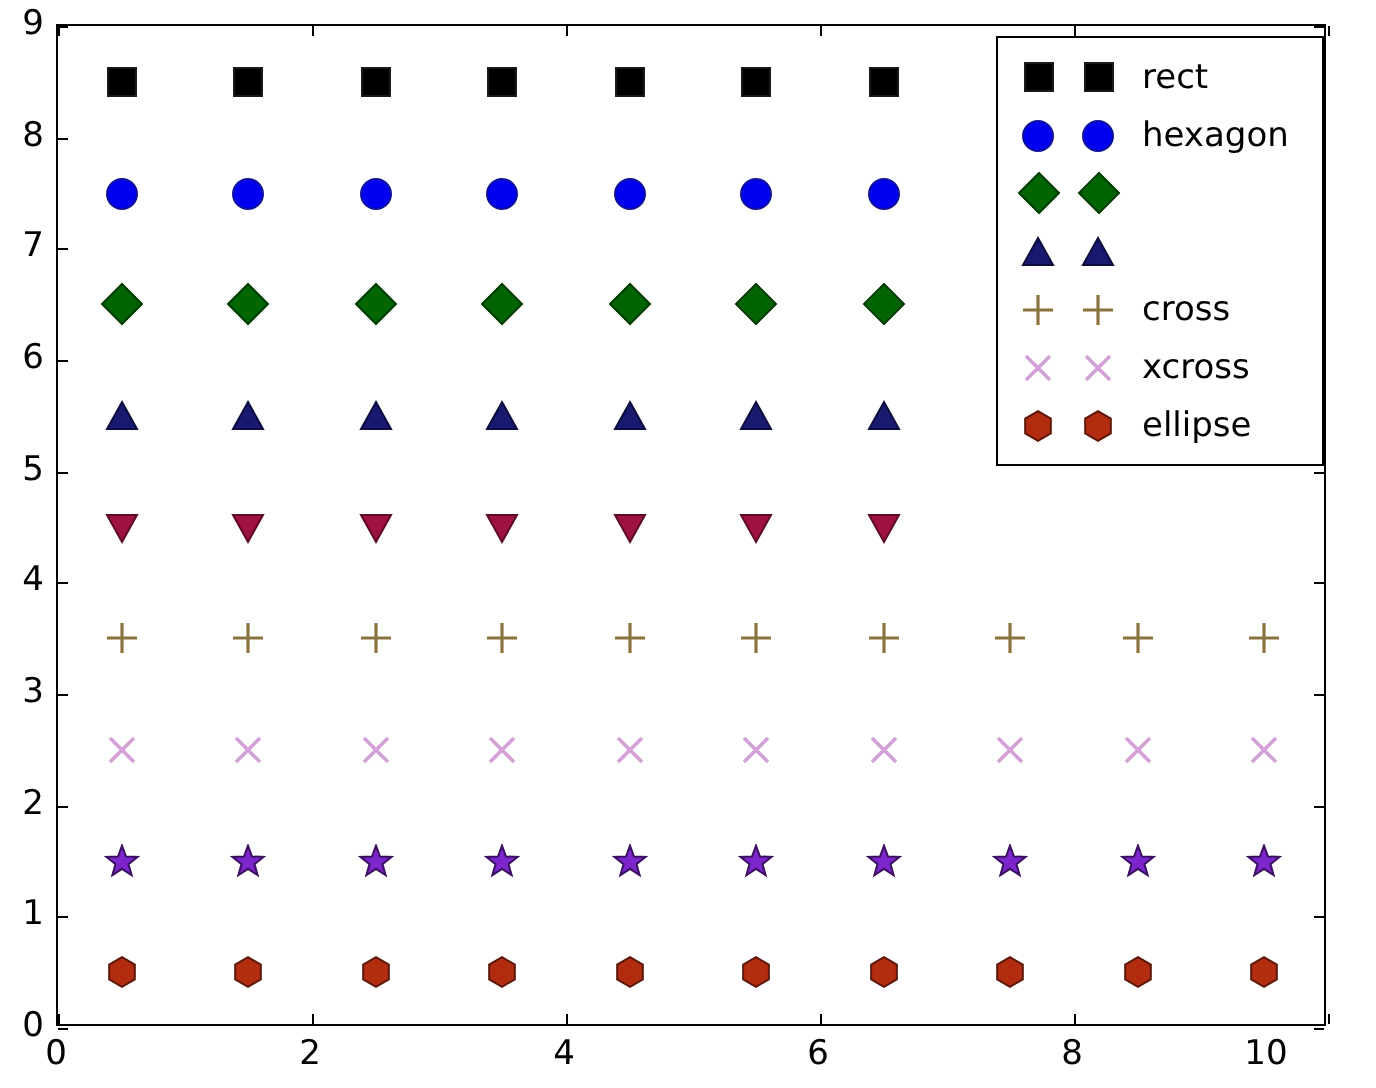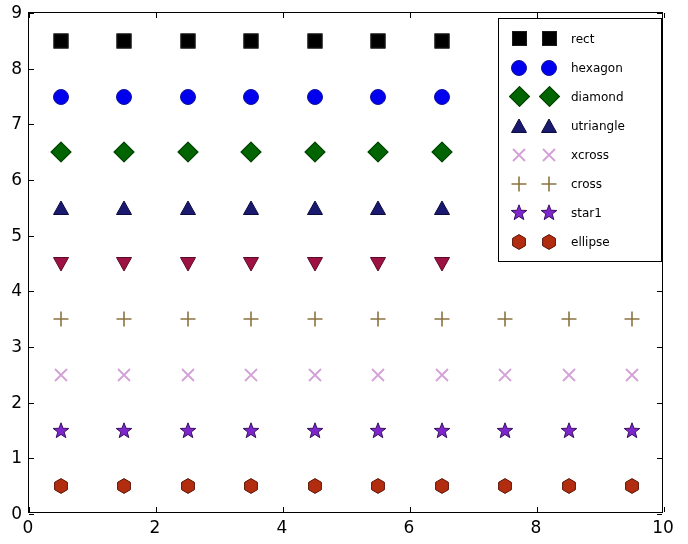--- a/index.html
+++ b/index.html
@@ -138,21 +138,21 @@
     height: 22px;
   }
   .legend-sample .marker {
     position: static;
     transform: none;
   }
   .legend-sample .m-diamond {
     transform: rotate(45deg);
   }
   .legend-label {
-    font-size: 12px;
+    font-size: 17px;
     color: #000000;
     padding-left: 7px;
     white-space: nowrap;
     text-align: center;
   }
 </style>
 </head>
 <body>
 
 <div id="figure">
@@ -378,21 +378,21 @@
         <div class="tick-y right" style="top: 0px;"></div>
       </div>
   </div>
 
   <div id="ticklabel-layer">
       <div class="ticklabel-x" style="left: 28px;">0</div>
       <div class="ticklabel-x" style="left: 155px;">2</div>
       <div class="ticklabel-x" style="left: 282px;">4</div>
       <div class="ticklabel-x" style="left: 409px;">6</div>
       <div class="ticklabel-x" style="left: 536px;">8</div>
-      <div class="ticklabel-x" style="left: 663px;">10</div>
+      <div class="ticklabel-x" style="left: 633px;">10</div>
       <div class="ticklabel-y" style="top: 513px;"><span>0</span></div>
       <div class="ticklabel-y" style="top: 457.333px;"><span>1</span></div>
       <div class="ticklabel-y" style="top: 401.667px;"><span>2</span></div>
       <div class="ticklabel-y" style="top: 346px;"><span>3</span></div>
       <div class="ticklabel-y" style="top: 290.333px;"><span>4</span></div>
       <div class="ticklabel-y" style="top: 234.667px;"><span>5</span></div>
       <div class="ticklabel-y" style="top: 179px;"><span>6</span></div>
       <div class="ticklabel-y" style="top: 123.333px;"><span>7</span></div>
       <div class="ticklabel-y" style="top: 67.6667px;"><span>8</span></div>
       <div class="ticklabel-y" style="top: 12px;"><span>9</span></div>
@@ -417,76 +417,61 @@
         </div>
         <div class="legend-label">hexagon</div>
       </div>
       <div class="legend-row">
         <div class="legend-sample">
           <div class="marker m-diamond"></div>
         </div>
         <div class="legend-sample">
           <div class="marker m-diamond"></div>
         </div>
-        <div class="legend-label">diamond</div>
       </div>
       <div class="legend-row">
         <div class="legend-sample">
           <div class="marker m-utriangle"><svg width="18" height="18" viewBox="0 0 18 18">
               <polygon points="9,2 16.5,15.5 1.5,15.5" fill="#191970" stroke="#0d0d3d" stroke-width="1"></polygon>
             </svg></div>
         </div>
         <div class="legend-sample">
           <div class="marker m-utriangle"><svg width="18" height="18" viewBox="0 0 18 18">
               <polygon points="9,2 16.5,15.5 1.5,15.5" fill="#191970" stroke="#0d0d3d" stroke-width="1"></polygon>
             </svg></div>
         </div>
-        <div class="legend-label">utriangle</div>
+      </div>
+      <div class="legend-row">
+        <div class="legend-sample">
+          <div class="marker m-cross"><svg width="18" height="18" viewBox="0 0 18 18">
+              <path d="M9,1.5 L9,16.5 M1.5,9 L16.5,9" stroke="#8b7340" stroke-width="1.6" fill="none"></path>
+            </svg></div>
+        </div>
+        <div class="legend-sample">
+          <div class="marker m-cross"><svg width="18" height="18" viewBox="0 0 18 18">
+              <path d="M9,1.5 L9,16.5 M1.5,9 L16.5,9" stroke="#8b7340" stroke-width="1.6" fill="none"></path>
+            </svg></div>
+        </div>
+        <div class="legend-label">cross</div>
       </div>
       <div class="legend-row">
         <div class="legend-sample">
           <div class="marker m-xcross"><svg width="18" height="18" viewBox="0 0 18 18">
               <path d="M3,3 L15,15 M15,3 L3,15" stroke="#d4a0d8" stroke-width="1.8" fill="none"></path>
             </svg></div>
         </div>
         <div class="legend-sample">
           <div class="marker m-xcross"><svg width="18" height="18" viewBox="0 0 18 18">
               <path d="M3,3 L15,15 M15,3 L3,15" stroke="#d4a0d8" stroke-width="1.8" fill="none"></path>
             </svg></div>
         </div>
         <div class="legend-label">xcross</div>
       </div>
       <div class="legend-row">
         <div class="legend-sample">
-          <div class="marker m-cross"><svg width="18" height="18" viewBox="0 0 18 18">
-              <path d="M9,1.5 L9,16.5 M1.5,9 L16.5,9" stroke="#8b7340" stroke-width="1.6" fill="none"></path>
-            </svg></div>
-        </div>
-        <div class="legend-sample">
-          <div class="marker m-cross"><svg width="18" height="18" viewBox="0 0 18 18">
-              <path d="M9,1.5 L9,16.5 M1.5,9 L16.5,9" stroke="#8b7340" stroke-width="1.6" fill="none"></path>
-            </svg></div>
-        </div>
-        <div class="legend-label">cross</div>
-      </div>
-      <div class="legend-row">
-        <div class="legend-sample">
-          <div class="marker m-star1"><svg width="18" height="18" viewBox="0 0 18 18">
-              <polygon points="9.00,0.80 11.00,6.25 16.80,6.47 12.23,10.05 13.82,15.63 9.00,12.40 4.18,15.63 5.77,10.05 1.20,6.47 7.00,6.25" fill="#7d26cd" stroke="#3a1060" stroke-width="1"></polygon>
-            </svg></div>
-        </div>
-        <div class="legend-sample">
-          <div class="marker m-star1"><svg width="18" height="18" viewBox="0 0 18 18">
-              <polygon points="9.00,0.80 11.00,6.25 16.80,6.47 12.23,10.05 13.82,15.63 9.00,12.40 4.18,15.63 5.77,10.05 1.20,6.47 7.00,6.25" fill="#7d26cd" stroke="#3a1060" stroke-width="1"></polygon>
-            </svg></div>
-        </div>
-        <div class="legend-label">star1</div>
-      </div>
-      <div class="legend-row">
-        <div class="legend-sample">
           <div class="marker m-hexagon"><svg width="18" height="18" viewBox="0 0 18 18">
               <polygon points="9.00,1.60 15.41,5.30 15.41,12.70 9.00,16.40 2.59,12.70 2.59,5.30" fill="#b22d10" stroke="#5e1708" stroke-width="1"></polygon>
             </svg></div>
         </div>
         <div class="legend-sample">
           <div class="marker m-hexagon"><svg width="18" height="18" viewBox="0 0 18 18">
               <polygon points="9.00,1.60 15.41,5.30 15.41,12.70 9.00,16.40 2.59,12.70 2.59,5.30" fill="#b22d10" stroke="#5e1708" stroke-width="1"></polygon>
             </svg></div>
         </div>
         <div class="legend-label">ellipse</div>

